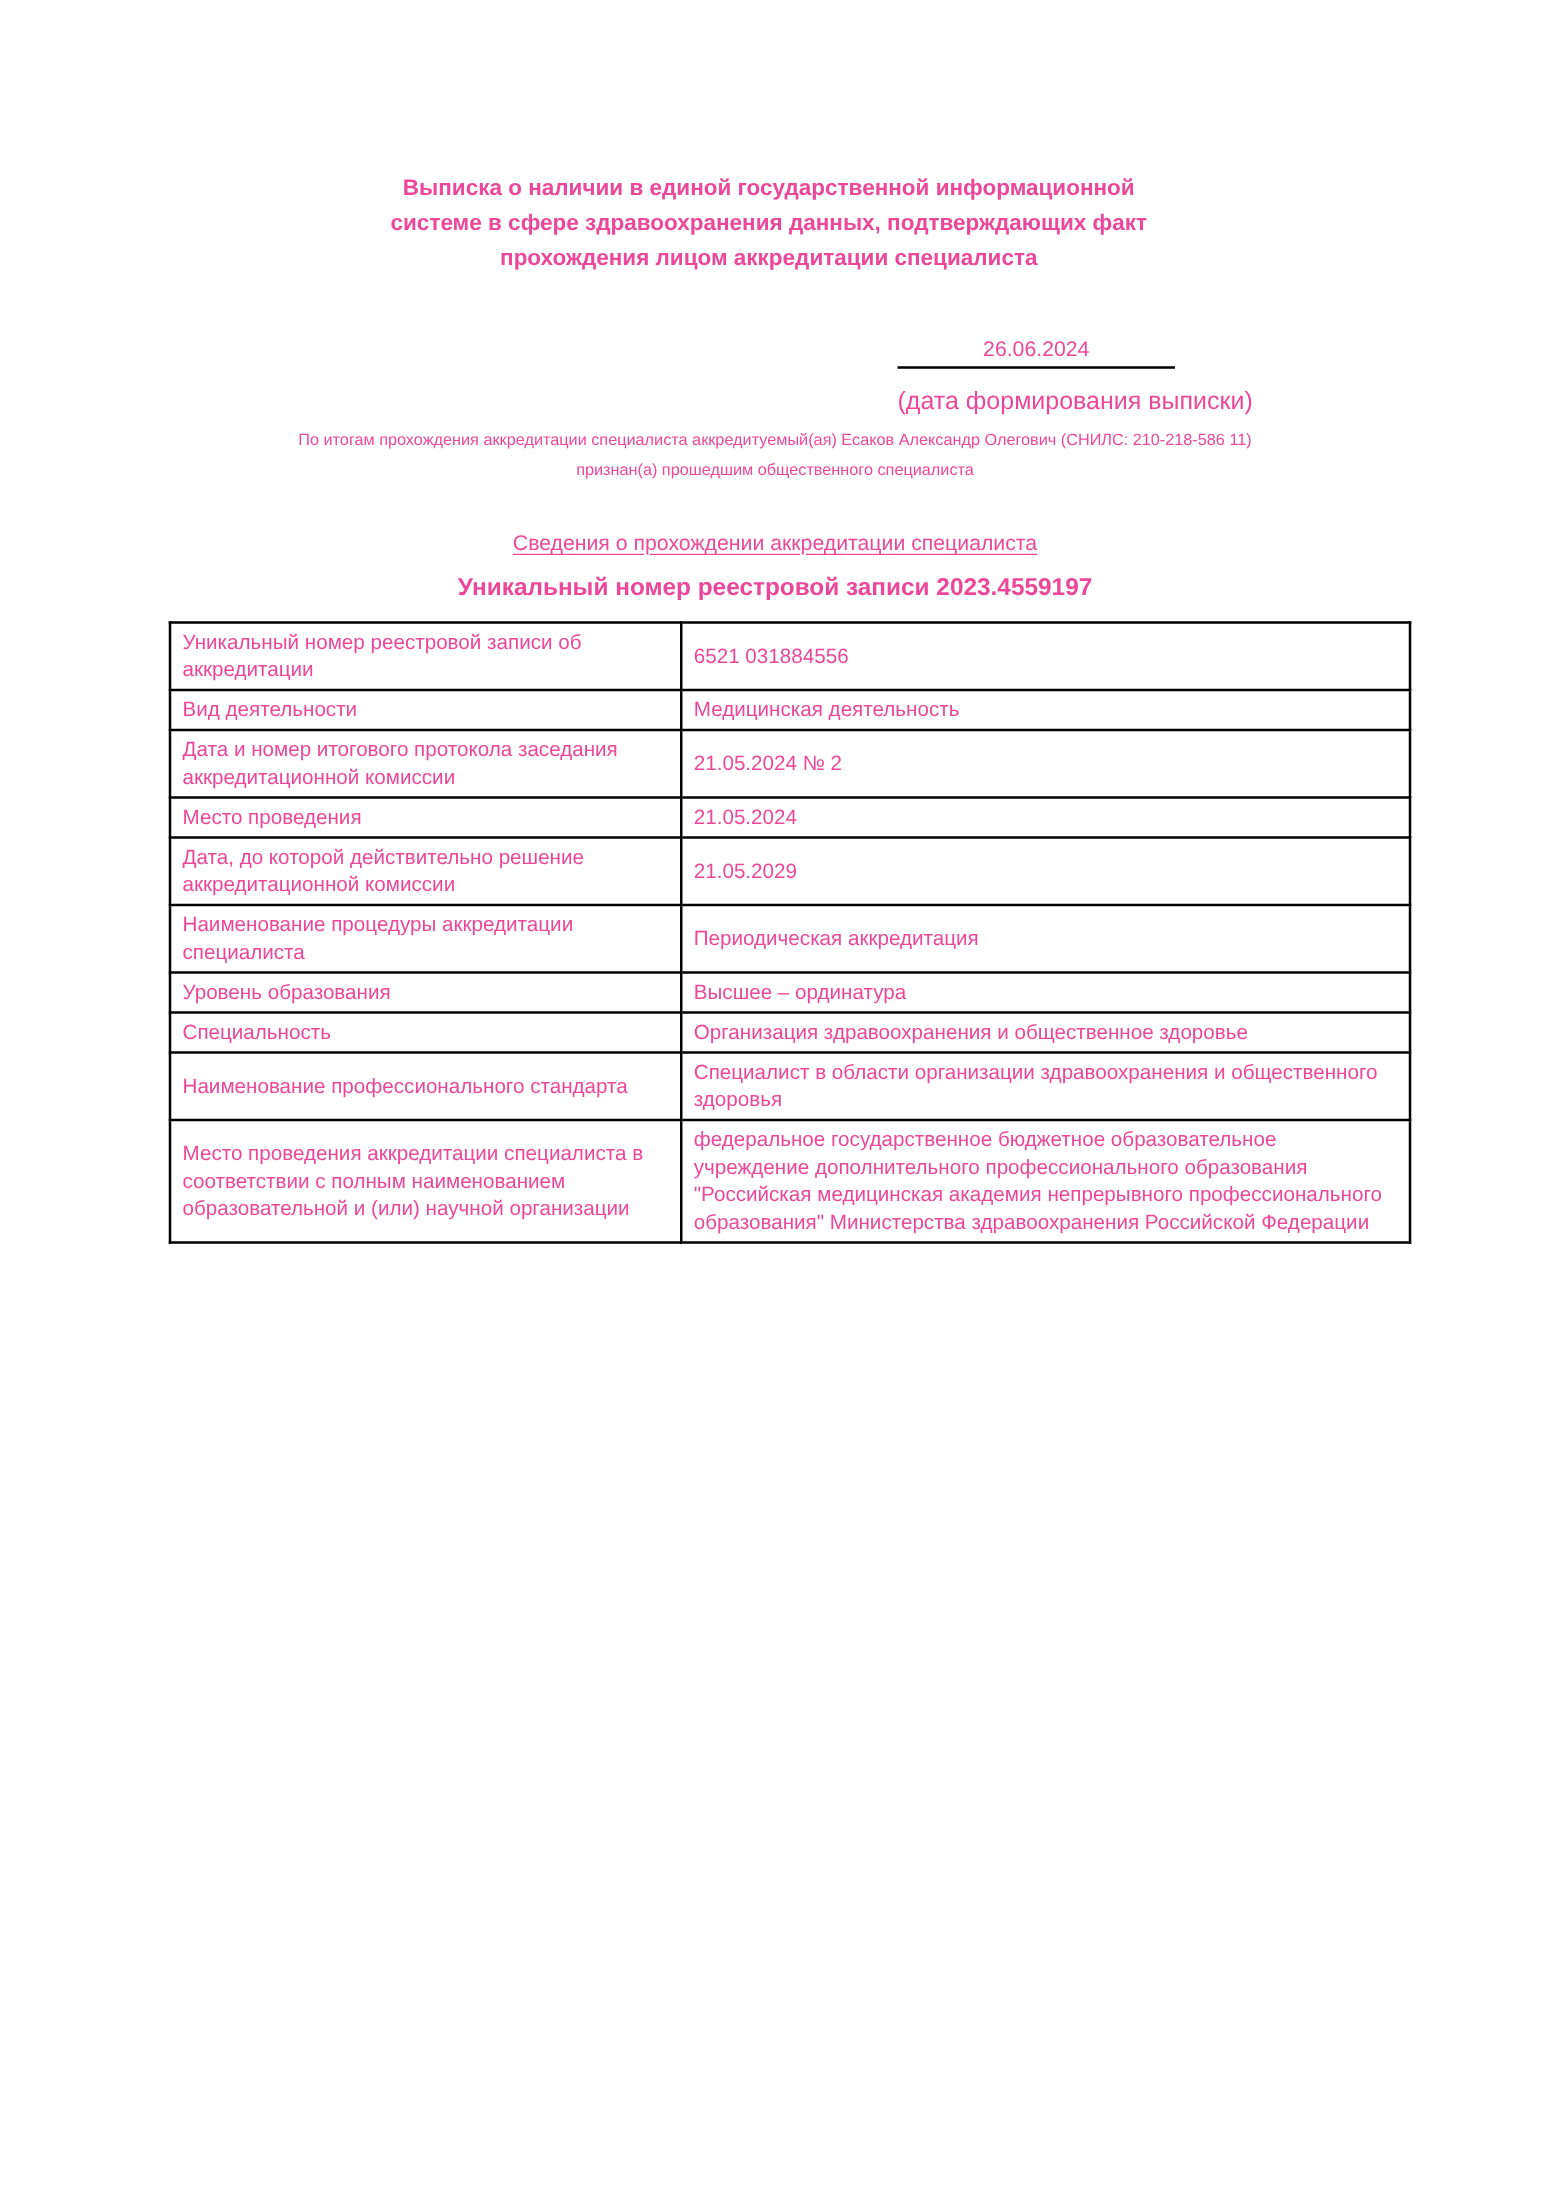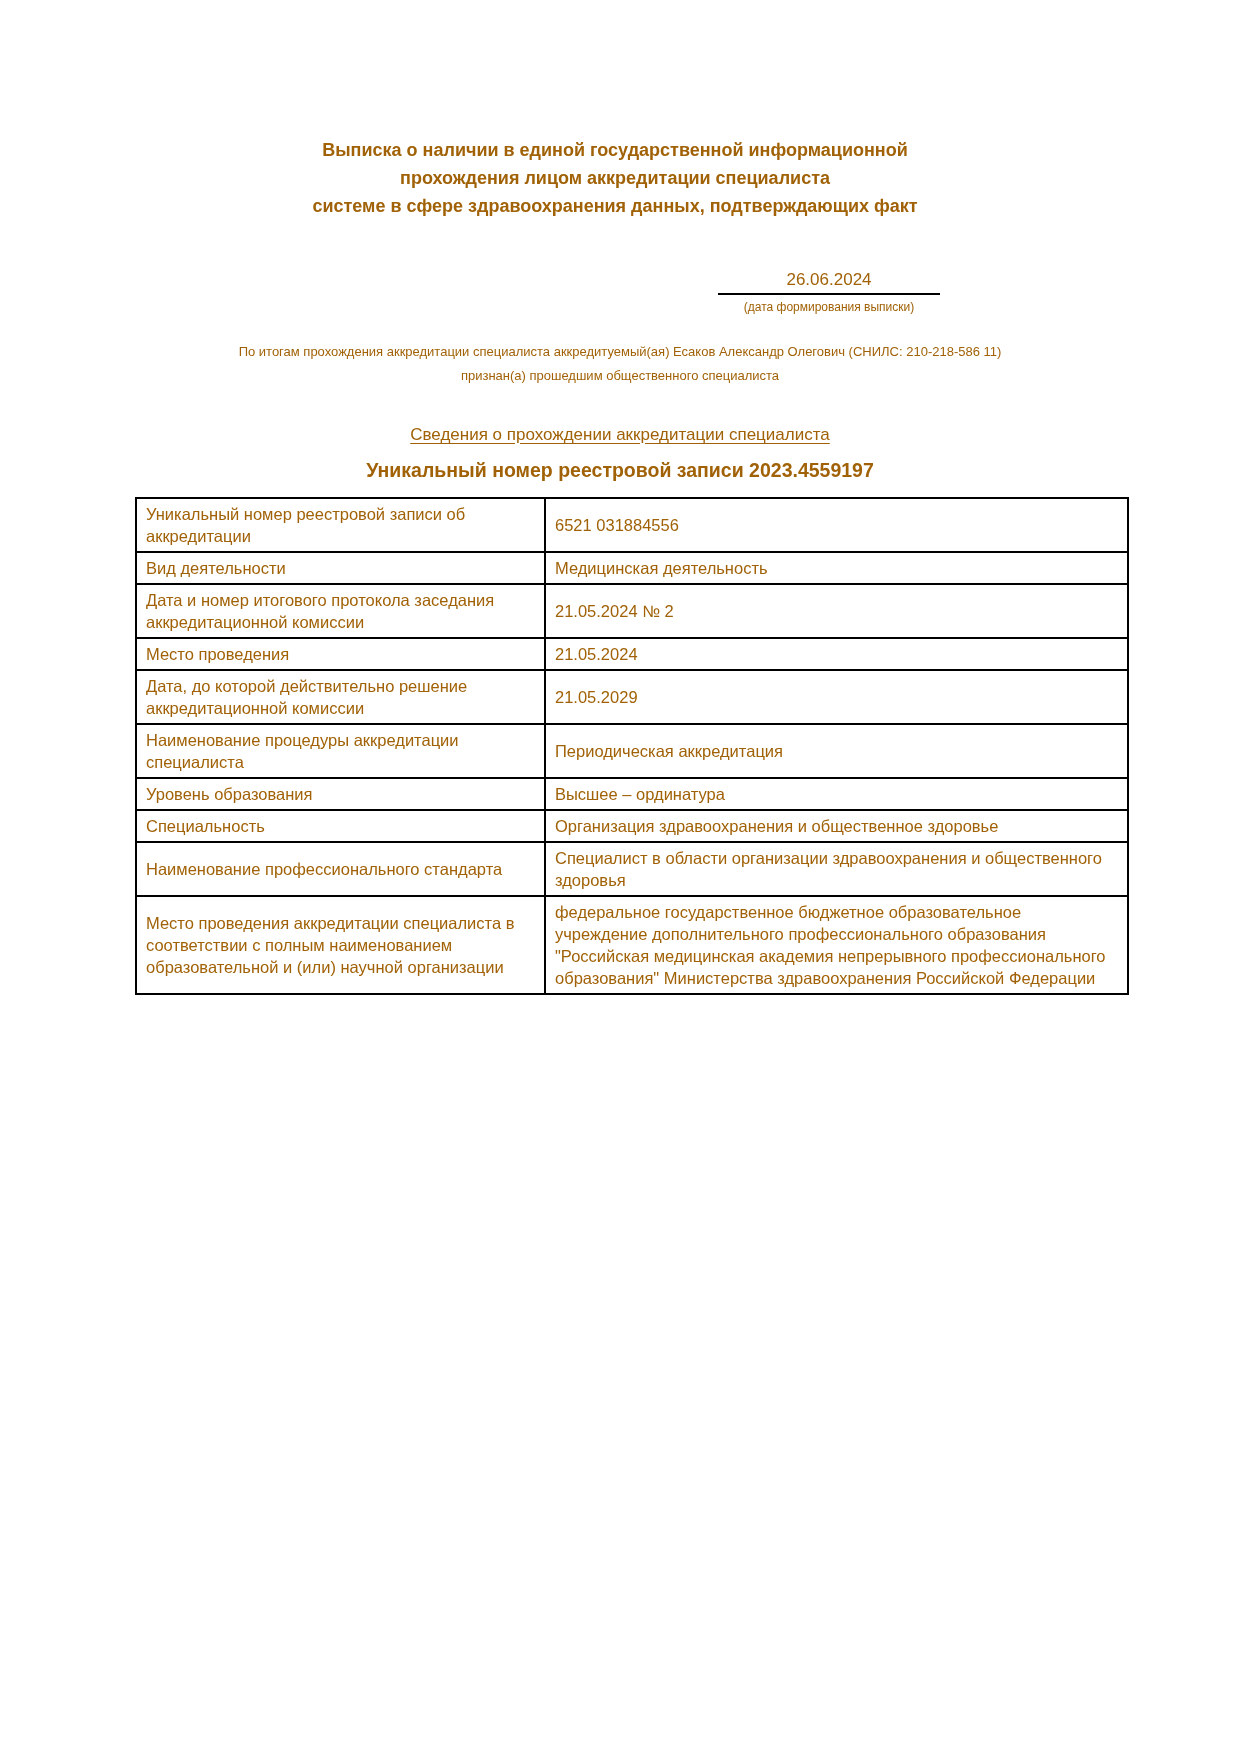--- a/index.html
+++ b/index.html
@@ -5,21 +5,21 @@
   html, body {
     margin: 0;
     padding: 0;
     background: #ffffff;
   }
   .page {
     position: relative;
     width: 1240px;
     height: 1755px;
     background: #ffffff;
-    color: #a16207;
+    color: #ec4899;
     font-family: "Liberation Sans", sans-serif;
     overflow: hidden;
   }
   .doc-title {
     position: absolute;
     top: 136px;
     left: 135px;
     width: 960px;
     text-align: center;
     font-weight: bold;
@@ -33,23 +33,23 @@
     width: 222px;
     text-align: center;
   }
   .date-value {
     font-size: 17px;
     line-height: 24px;
     border-bottom: 2px solid #000000;
     padding-bottom: 1px;
   }
   .date-caption {
-    font-size: 12px;
+    font-size: 20px;
     line-height: 21px;
-    margin-top: 2px;
+    margin-top: 16px;
     white-space: nowrap;
   }
   .intro {
     position: absolute;
     top: 340px;
     left: 70px;
     width: 1100px;
     text-align: center;
     font-size: 13px;
     line-height: 24px;
@@ -94,22 +94,22 @@
   td.cell-label { width: 389px; }
   td.cell-value { width: 563px; }
 </style>
 </head>
 <body>
 
 <div class="page">
 
   <div class="doc-title">
     <div>Выписка о наличии в единой государственной информационной</div>
+    <div>системе в сфере здравоохранения данных, подтверждающих факт</div>
     <div>прохождения лицом аккредитации специалиста</div>
-    <div>системе в сфере здравоохранения данных, подтверждающих факт</div>
   </div>
 
   <div class="date-block">
     <div class="date-value">26.06.2024</div>
     <div class="date-caption">(дата формирования выписки)</div>
   </div>
 
   <div class="intro">
     <div>По итогам прохождения аккредитации специалиста аккредитуемый(ая) Есаков Александр Олегович (СНИЛС: 210-218-586 11)</div>
     <div>признан(а) прошедшим общественного специалиста</div>

